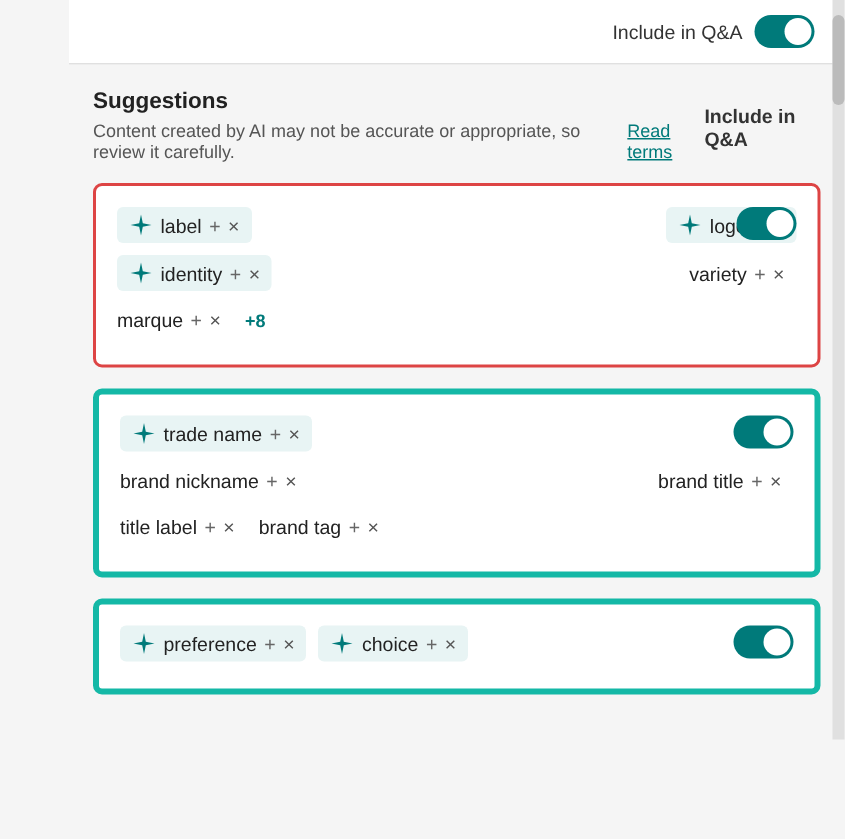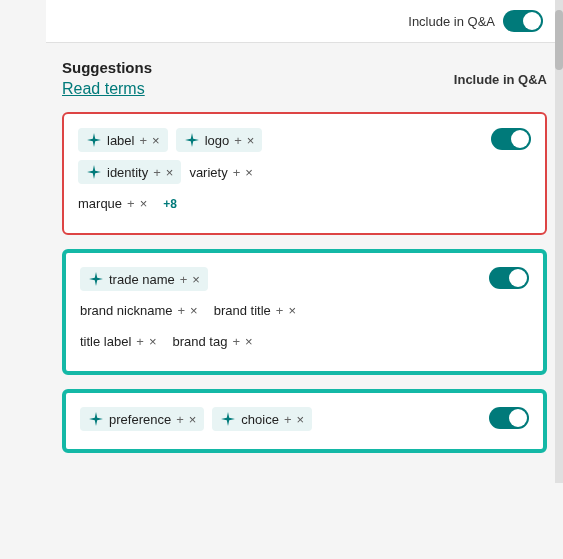--- a/index.html
+++ b/index.html
@@ -68,21 +68,21 @@
       align-items: center;
       gap: 6px;
       font-size: 12px;
       color: #555;
     }
 
     .read-terms-link {
       color: #007a7a;
       text-decoration: underline;
       cursor: pointer;
-      font-size: 16px;
+      font-size: 12px;
     }
 
     .header-row {
       display: flex;
       justify-content: space-between;
       align-items: center;
       margin-bottom: 14px;
     }
 
     .header-left {}
@@ -114,20 +114,21 @@
 
     .tags-row {
       display: flex;
       flex-wrap: wrap;
       gap: 8px;
       margin-bottom: 4px;
     }
 
     .tags-row:not(:last-child) {
       margin-bottom: 8px;
+      justify-content: space-between;
     }
 
     .tag {
       display: inline-flex;
       align-items: center;
       gap: 5px;
       background: #e8f4f4;
       border-radius: 4px;
       padding: 4px 8px;
       font-size: 13px;
@@ -216,20 +217,21 @@
         </div>
       </div>
     </div>
 
     <div class="main-content">
 
       <div class="header-row">
         <div class="header-left">
           <div class="suggestions-title">Suggestions</div>
           <div class="suggestions-sub">
+            <span>Content created by AI may not be accurate or appropriate, so review it carefully.</span>
             <a class="read-terms-link">Read terms</a>
           </div>
         </div>
         <div class="header-right">Include in Q&amp;A</div>
       </div>
 
       <div id="cards-container">
           <div class="card highlighted">
             <div class="card-toggle">
     <div class="toggle">

